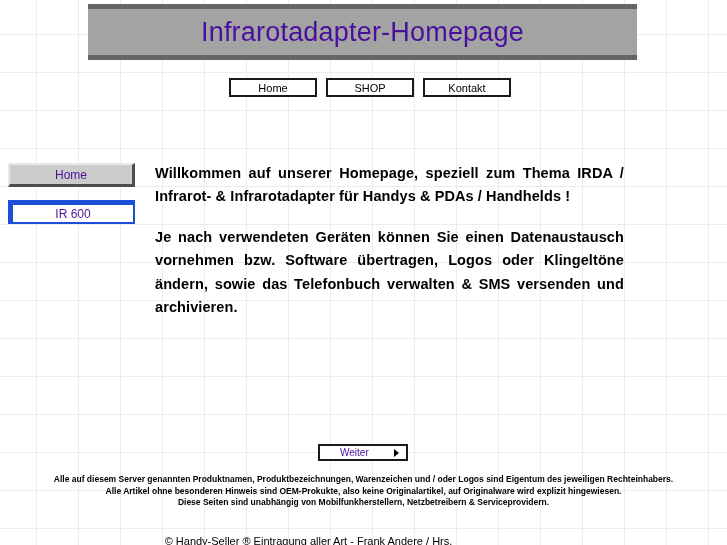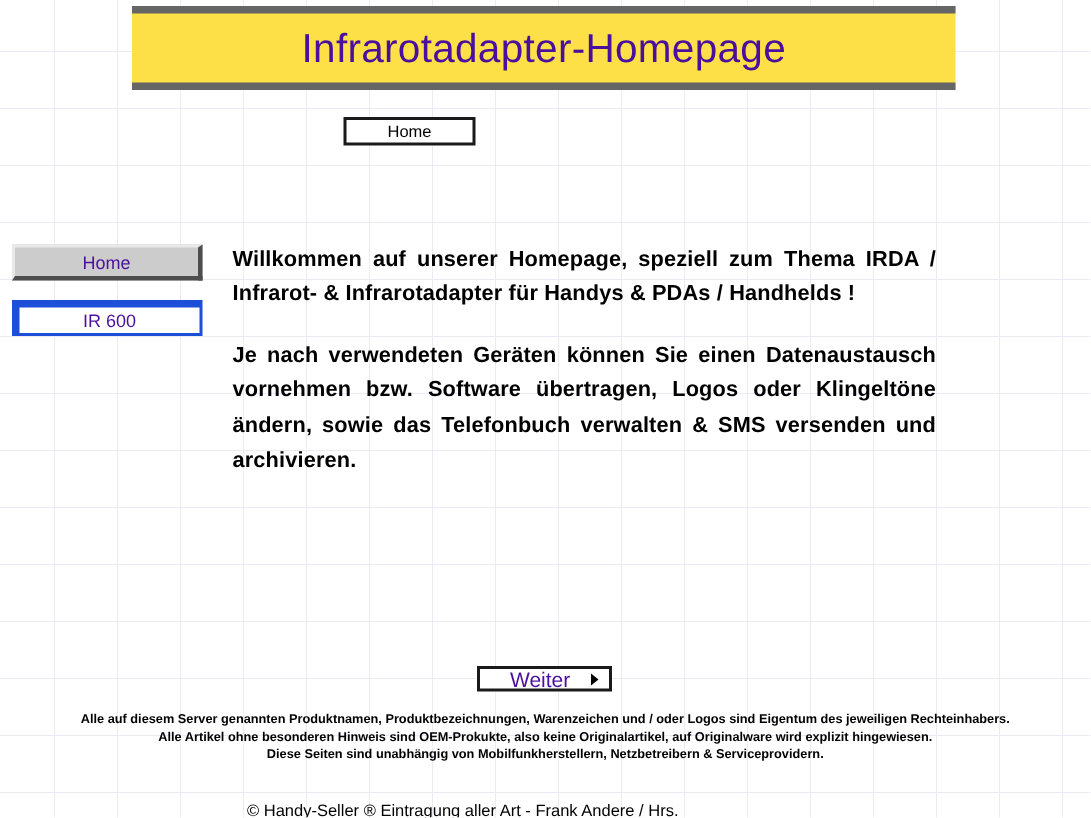--- a/index.html
+++ b/index.html
@@ -20,21 +20,21 @@
     position: relative;
   }
 
   
   .header-band {
     position: absolute;
     left: 88px;
     top: 4px;
     width: 549px;
     height: 56px;
-    background: #fde047;
+    background: #a3a3a3;
     border-top: 5px solid #666666;
     border-bottom: 5px solid #666666;
     box-sizing: border-box;
     display: flex;
     align-items: center;
     justify-content: center;
   }
   .header-title {
     color: #4b0f9e;
     font-size: 27px;
@@ -123,21 +123,21 @@
     top: 444px;
   }
   .weiter-btn {
     width: 90px;
     height: 17px;
     background: #ffffff;
     border: 2px solid #1a1a1a;
     box-sizing: border-box;
     display: flex;
     align-items: center;
-    font-size: 14px;
+    font-size: 10px;
     color: #4b0f9e;
     cursor: pointer;
     position: relative;
     padding-left: 20px;
   }
   .weiter-label { flex: 0 0 auto; }
   .weiter-arrow {
     position: absolute;
     right: 7px;
     top: 50%;
@@ -181,20 +181,26 @@
 <body>
 
 <div class="header-band">
   <span class="header-title">Infrarotadapter-Homepage</span>
 </div>
 
 <div class="topnav">
   <div class="topnav-btn">
     <span>Home</span>
   </div>
+  <div class="topnav-btn">
+    <span>SHOP</span>
+  </div>
+  <div class="topnav-btn">
+    <span>Kontakt</span>
+  </div>
 </div>
 
 <div class="sidebar">
   <div class="side-btn active">
     <span>Home</span>
   </div>
   <div class="side-btn plain">
     <span>IR 600</span>
   </div>
 </div>

